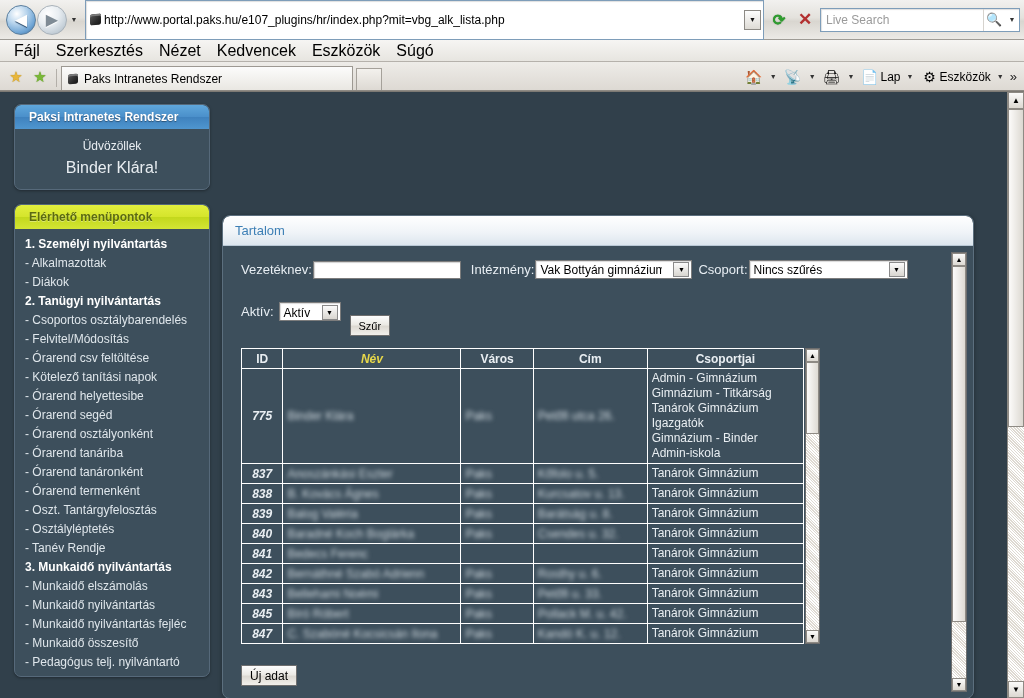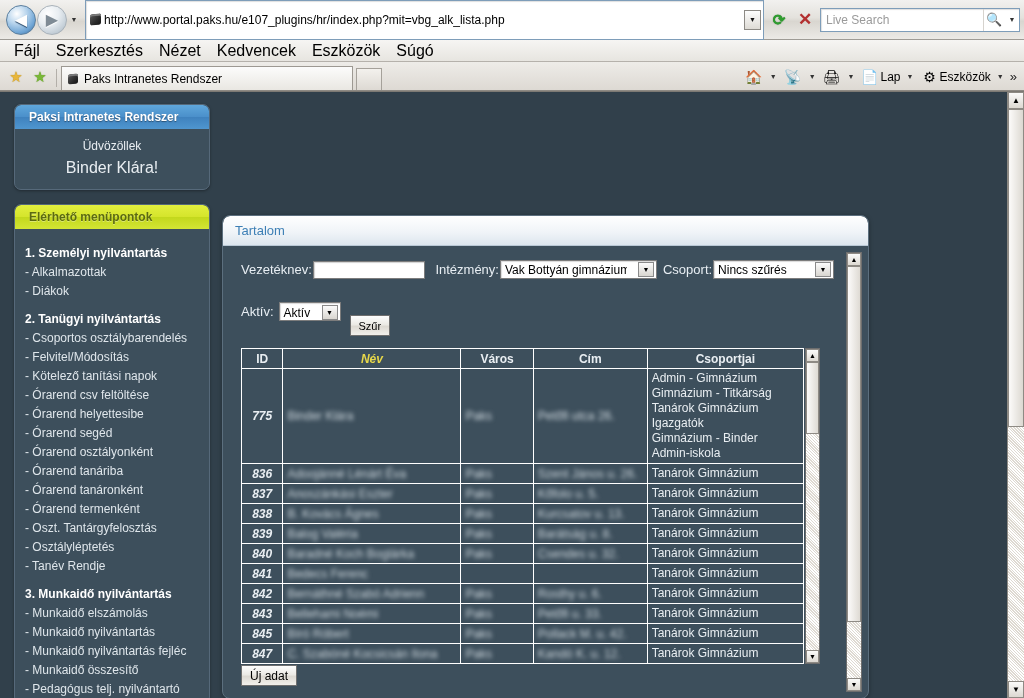--- a/index.html
+++ b/index.html
@@ -182,26 +182,26 @@
   }
   .panel-body { padding: 10px 12px 12px 12px; }
   .welcome { text-align: center; color: #e9eef2; }
   .welcome .w1 { font-weight: normal; font-size: 12px; margin-bottom: 6px; }
   .welcome .w2 { font-size: 16px; }
   .menu-list { padding: 6px 0 4px 10px; }
   .menu-item {
     color: #dfe6eb; font-size: 12px;
     line-height: 19px; white-space: nowrap;
   }
-  .menu-item.bold { font-weight: bold; color: #ffffff; margin-top: 9px; }
+  .menu-item.bold { font-weight: bold; color: #ffffff; }
 
   
   .content {
     position: absolute; left: 222px; top: 123px; right: 32px;
-    width: 647px;
+    width: 752px;
     background: #3d4f5c;
     border: 1px solid #5c6f7e;
     border-radius: 8px;
     box-shadow: 0 1px 4px rgba(0,0,0,.35);
     overflow: hidden;
   }
   .content-head {
     height: 30px; line-height: 30px;
     background: linear-gradient(to bottom,#ffffff 0%,#f0f4f8 55%,#dde6ee 100%);
     color: #3d7fb5; font-size: 13px; padding-left: 12px;
@@ -453,22 +453,22 @@
 
         <div class="panel">
           <div class="panel-head green">Elérhető menüpontok</div>
           <div class="menu-list" id="menu-list">
               <div class="menu-item bold">1. Személyi nyilvántartás</div>
               <div class="menu-item">- Alkalmazottak</div>
               <div class="menu-item">- Diákok</div>
               <div class="menu-item bold">2. Tanügyi nyilvántartás</div>
               <div class="menu-item">- Csoportos osztálybarendelés</div>
               <div class="menu-item">- Felvitel/Módosítás</div>
+              <div class="menu-item">- Órarend csv feltöltése</div>
               <div class="menu-item">- Kötelező tanítási napok</div>
-              <div class="menu-item">- Órarend csv feltöltése</div>
               <div class="menu-item">- Órarend helyettesibe</div>
               <div class="menu-item">- Órarend segéd</div>
               <div class="menu-item">- Órarend osztályonként</div>
               <div class="menu-item">- Órarend tanáriba</div>
               <div class="menu-item">- Órarend tanáronként</div>
               <div class="menu-item">- Órarend termenként</div>
               <div class="menu-item">- Oszt. Tantárgyfelosztás</div>
               <div class="menu-item">- Osztályléptetés</div>
               <div class="menu-item">- Tanév Rendje</div>
               <div class="menu-item bold">3. Munkaidő nyilvántartás</div>
@@ -536,27 +536,20 @@
                       <td><span class="blur">Paks</span></td>
                       <td><span class="blur">Petőfi utca 26.</span></td>
                       <td class="grp">Admin - Gimnázium
 Gimnázium - Titkárság
 Tanárok Gimnázium
 Igazgatók
 Gimnázium - Binder
 Admin-iskola</td>
                     </tr>
                     <tr>
-                      <td class="id">836</td>
-                      <td><span class="blur">Adoojánné Lénárt Éva</span></td>
-                      <td><span class="blur">Paks</span></td>
-                      <td><span class="blur">Szent János u. 26.</span></td>
-                      <td class="grp">Tanárok Gimnázium</td>
-                    </tr>
-                    <tr>
                       <td class="id">837</td>
                       <td><span class="blur">Anoszánkási Eszter</span></td>
                       <td><span class="blur">Paks</span></td>
                       <td><span class="blur">Kőfolo u. 5.</span></td>
                       <td class="grp">Tanárok Gimnázium</td>
                     </tr>
                     <tr>
                       <td class="id">838</td>
                       <td><span class="blur">B. Kovács Ágnes</span></td>
                       <td><span class="blur">Paks</span></td>

